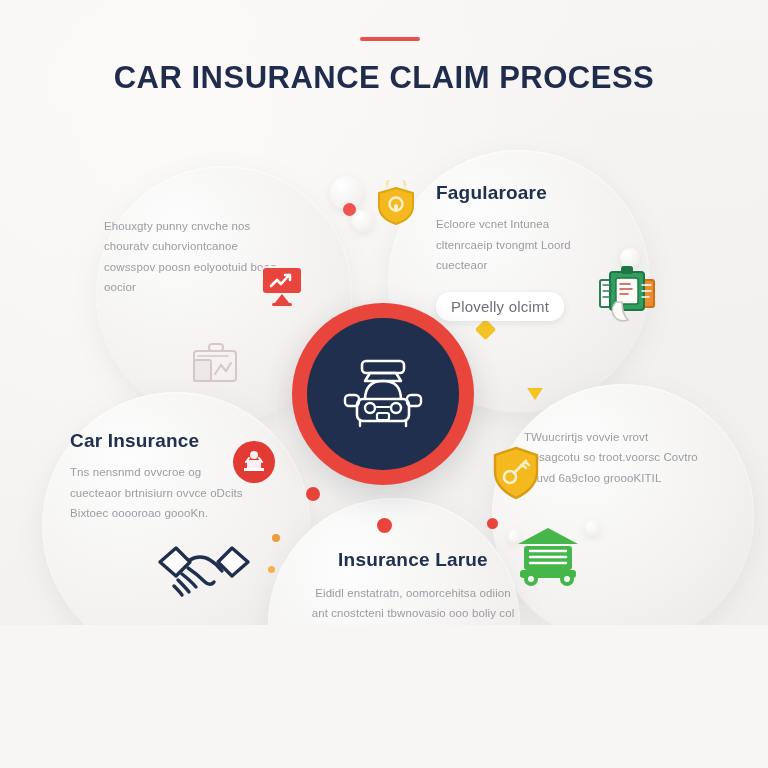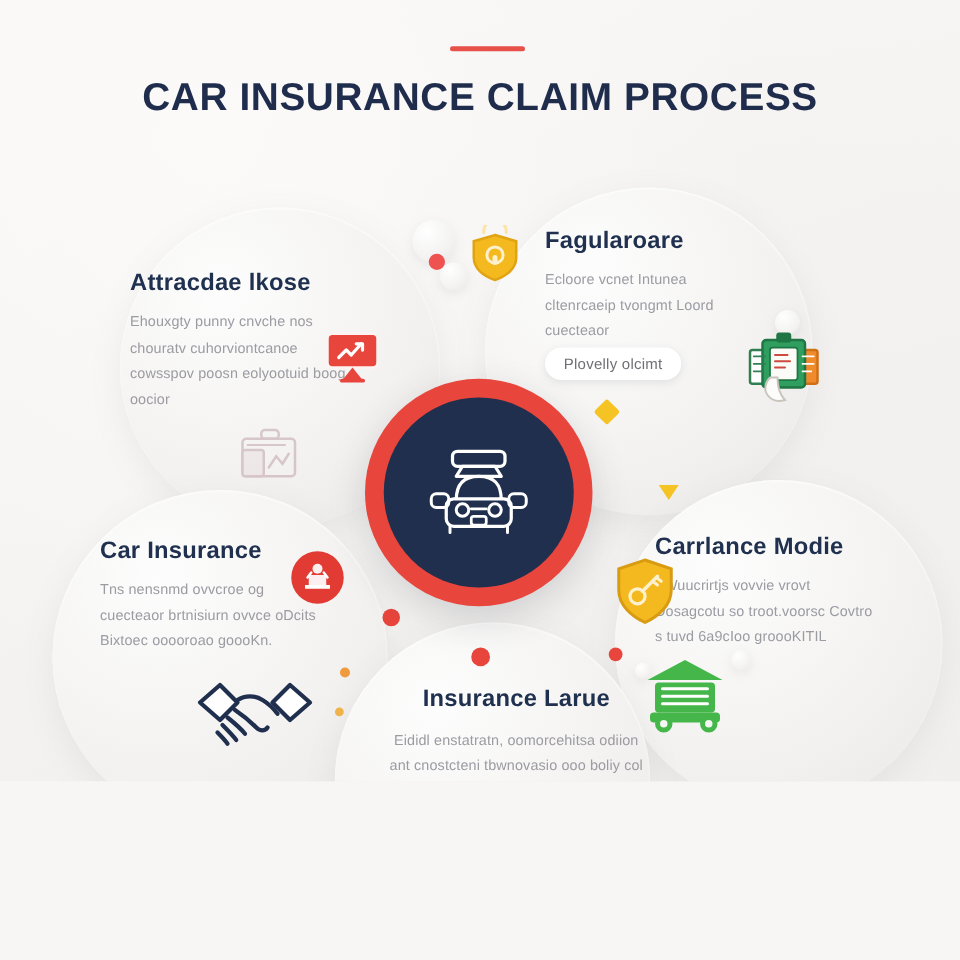--- a/index.html
+++ b/index.html
@@ -78,42 +78,42 @@
   .card p {
     margin: 0;
     font-size: 11.5px;
     line-height: 1.78;
     color: #9b9ba2;
     letter-spacing: 0.1px;
   }
 
   .card-tl { left: 104px; top: 216px; width: 176px; }
   .card-tr { left: 436px; top: 182px; width: 170px; }
-  .card-l  { left: 80px;  top: 430px; width: 180px; }
+  .card-l  { left: 70px;  top: 430px; width: 180px; }
   .card-r  { left: 524px; top: 427px; width: 178px; }
   .card-b  { left: 288px; top: 548px; width: 212px; text-align: center; margin-left: 19px; }
   .card-b h3 { line-height: 1.3; }
   .card-b p  { line-height: 1.75; }
 
   .card-footnote {
     margin-top: 14px;
     font-size: 11px;
     color: #a9a9b0;
     letter-spacing: 0.3px;
   }
 
   
   .pill {
     display: inline-block;
-    margin-top: 2px;
+    margin-top: 16px;
     padding: 6px 15px;
     border-radius: 14px;
     background: #ffffff;
     box-shadow: 0 2px 7px rgba(120,120,130,0.16);
-    font-size: 12px;
+    font-size: 15px;
     color: #6f6f77;
     letter-spacing: 0.2px;
   }
 
   
   .hub {
     position: absolute;
     left: 292px;
     top: 303px;
     width: 182px;
@@ -188,21 +188,20 @@
   <div class="dot" style="left:377px; top:518px; width:15px; height:15px; background:#e8453c;"></div>
   <div class="dot" style="left:487px; top:518px; width:11px; height:11px; background:#e8453c;"></div>
   <div class="dot" style="left:272px; top:534px; width:8px;  height:8px;  background:#ef9a3c;"></div>
   <div class="dot" style="left:268px; top:566px; width:7px;  height:7px;  background:#f0b24a;"></div>
   <div class="dot" style="left:521px; top:474px; width:9px;  height:9px;  background:#e8453c; opacity:.55;"></div>
 
   <div class="diamond" style="left:478px; top:322px; width:15px; height:15px;"></div>
   <div class="tri" style="left:527px; top:388px;"></div>
 
   <div class="card card-tl">
-    <h3>Attracdae lkose</h3>
     <p>Ehouxgty punny cnvche nos chouratv cuhorviontcanoe cowsspov poosn eolyootuid boog oocior</p>
   </div>
 
   <div class="icon-wrap" style="left:258px; top:262px;">
     <svg width="48" height="48" viewBox="0 0 48 48">
       <rect x="4" y="5" width="40" height="27" rx="4" fill="#e8453c" stroke="#fdf3f2" stroke-width="2"></rect>
       <path d="M13 24 L19 18 L23 22 L31 13" stroke="#ffffff" stroke-width="2.6" fill="none" stroke-linecap="round" stroke-linejoin="round"></path>
       <path d="M27 13 h5 v5" stroke="#ffffff" stroke-width="2.6" fill="none" stroke-linecap="round" stroke-linejoin="round"></path>
       <path d="M24 32 L16 42 h16 z" fill="#e8453c"></path>
       <rect x="14" y="41" width="20" height="3" rx="1.5" fill="#e8453c"></rect>
@@ -287,21 +286,20 @@
       <path d="M66 24 L80 10 L96 24 L80 38 z" fill="#ffffff" stroke="#1f2f4d" stroke-width="3.4" stroke-linejoin="round"></path>
       <path d="M38 22 c6 -4 14 -4 20 0 c5 3 9 7 12 11" fill="none" stroke="#1f2f4d" stroke-width="3.4" stroke-linecap="round"></path>
       <path d="M36 30 c6 4 12 9 17 14 c3 3 7 3 9 0" fill="none" stroke="#1f2f4d" stroke-width="3.4" stroke-linecap="round"></path>
       <path d="M30 36 c5 4 10 8 14 13" fill="none" stroke="#1f2f4d" stroke-width="3.4" stroke-linecap="round"></path>
       <path d="M26 42 c4 4 8 8 11 12" fill="none" stroke="#1f2f4d" stroke-width="3.4" stroke-linecap="round"></path>
       <path d="M22 48 c3 3 6 6 8 9" fill="none" stroke="#1f2f4d" stroke-width="3.4" stroke-linecap="round"></path>
     </svg>
   </div>
 
   <div class="card card-r">
-    <h3>Carrlance Modie</h3>
     <p>TWuucrirtjs vovvie vrovt Dosagcotu so troot.voorsc Covtro s tuvd 6a9cIoo groooKITIL</p>
   </div>
 
   <div class="icon-wrap" style="left:491px; top:445px;">
     <svg width="50" height="56" viewBox="0 0 50 56">
       <path d="M25 3 L46 10 v17 c0 12 -10 21 -21 26 C14 48 4 39 4 27 V10 z" fill="#f4b91f" stroke="#d99b12" stroke-width="2.4"></path>
       <circle cx="19" cy="32" r="6" fill="none" stroke="#fdf0cc" stroke-width="2.6"></circle>
       <path d="M23 28 L35 16" stroke="#fdf0cc" stroke-width="2.8" stroke-linecap="round"></path>
       <path d="M31 20 l4 3 M34 17 l4 3" stroke="#fdf0cc" stroke-width="2.4" stroke-linecap="round"></path>
     </svg>

